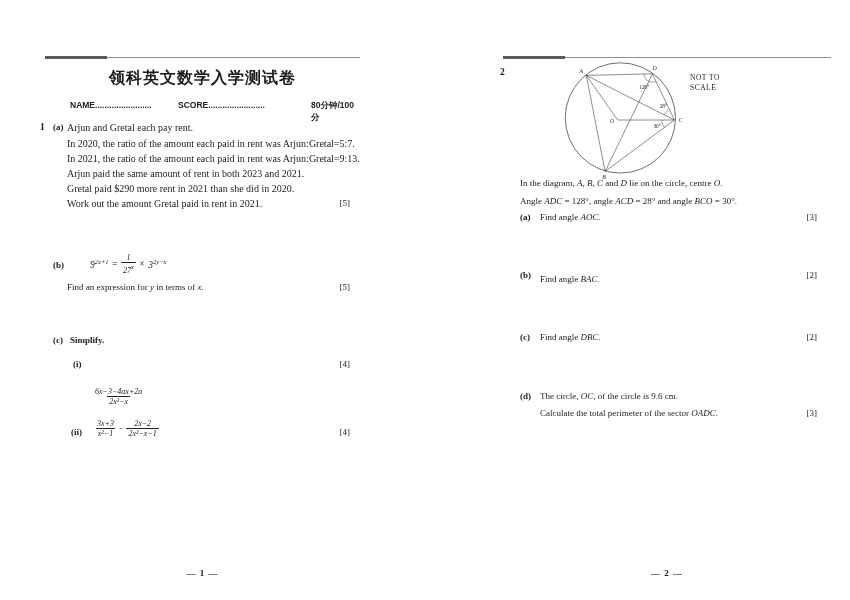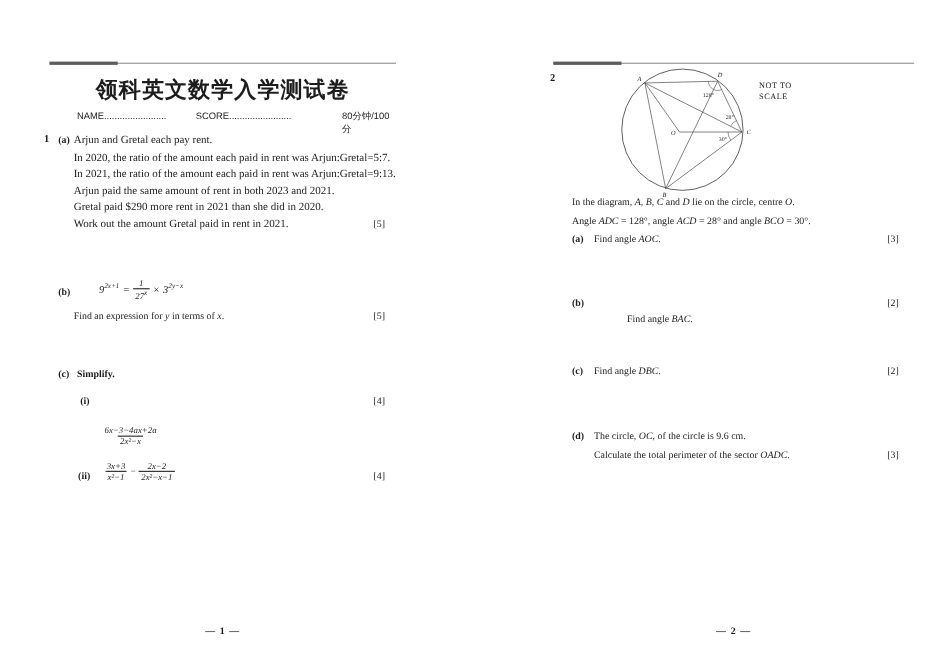--- a/index.html
+++ b/index.html
@@ -4,23 +4,23 @@
 <style>
   html,body{margin:0;padding:0;}
   body{width:850px;height:600px;background:#ffffff;position:relative;overflow:hidden;
        font-family:"Liberation Serif", serif;color:#1c1c1c;}
   .page{position:absolute;top:55px;height:530px;}
   #page1{left:45px;width:315px;}
   #page2{left:503px;width:328px;}
   .rule{position:absolute;top:2px;left:0;right:0;height:1px;background:#8f8f8f;}
   .rule-thick{position:absolute;top:1px;left:0;width:62px;height:3px;background:#5c5c5c;}
   .title{position:absolute;top:13px;left:0;right:0;text-align:center;
-         font-family:"Liberation Sans",sans-serif;font-weight:bold;font-size:20px;letter-spacing:1px;}
+         font-family:"Liberation Sans",sans-serif;font-weight:bold;font-size:16px;letter-spacing:1px;}
   .meta{position:absolute;top:45px;left:0;right:0;height:14px;
-        font-family:"Liberation Sans",sans-serif;font-weight:normal;font-size:8.5px;color:#222;}
+        font-family:"Liberation Sans",sans-serif;font-weight:bold;font-size:8.5px;color:#222;}
   .meta .m-name{position:absolute;left:25px;}
   .meta .m-score{position:absolute;left:133px;}
   .meta .m-dur{position:absolute;left:237px;padding-left:29px;}
   .qnum{position:absolute;left:-5px;top:0;font-weight:bold;font-size:9.5px;}
   .plabel{position:absolute;font-weight:bold;font-size:9px;}
   .ptext{position:absolute;font-size:9px;white-space:nowrap;text-align:center;}
   .marks{position:absolute;font-size:9px;}
   .block{position:absolute;left:0;right:0;}
   .line{position:absolute;left:22px;font-size:10px;white-space:nowrap;}
   i{font-style:italic;}
@@ -157,21 +157,21 @@
   </div>
 
   <div class="block" style="top:157px;">
     <span class="plabel" style="left:17px;top:0;">(a)</span>
     <div class="ptext" style="left:37px;top:0;"><span>Find angle </span><i>AOC</i><span>.</span></div>
     <span class="marks" style="right:14px;top:0;">[3]</span>
   </div>
 
   <div class="block" style="top:215px;">
     <span class="plabel" style="left:17px;top:0;">(b)</span>
-    <div class="ptext" style="left:37px;top:15px;margin-left:30px;"><span>Find angle </span><i>BAC</i><span>.</span></div>
+    <div class="ptext" style="left:37px;top:4px;"><span>Find angle </span><i>BAC</i><span>.</span></div>
     <span class="marks" style="right:14px;top:0;">[2]</span>
   </div>
 
   <div class="block" style="top:277px;">
     <span class="plabel" style="left:17px;top:0;">(c)</span>
     <div class="ptext" style="left:37px;top:0;"><span>Find angle </span><i>DBC</i><span>.</span></div>
     <span class="marks" style="right:14px;top:0;">[2]</span>
   </div>
 
   <div class="block" style="top:336px;">

